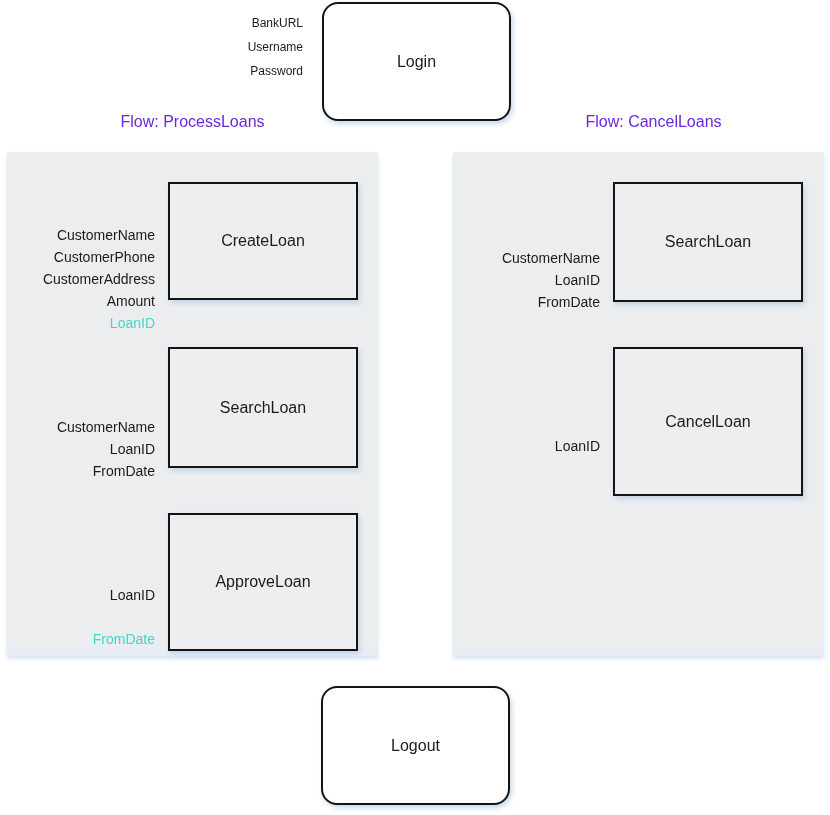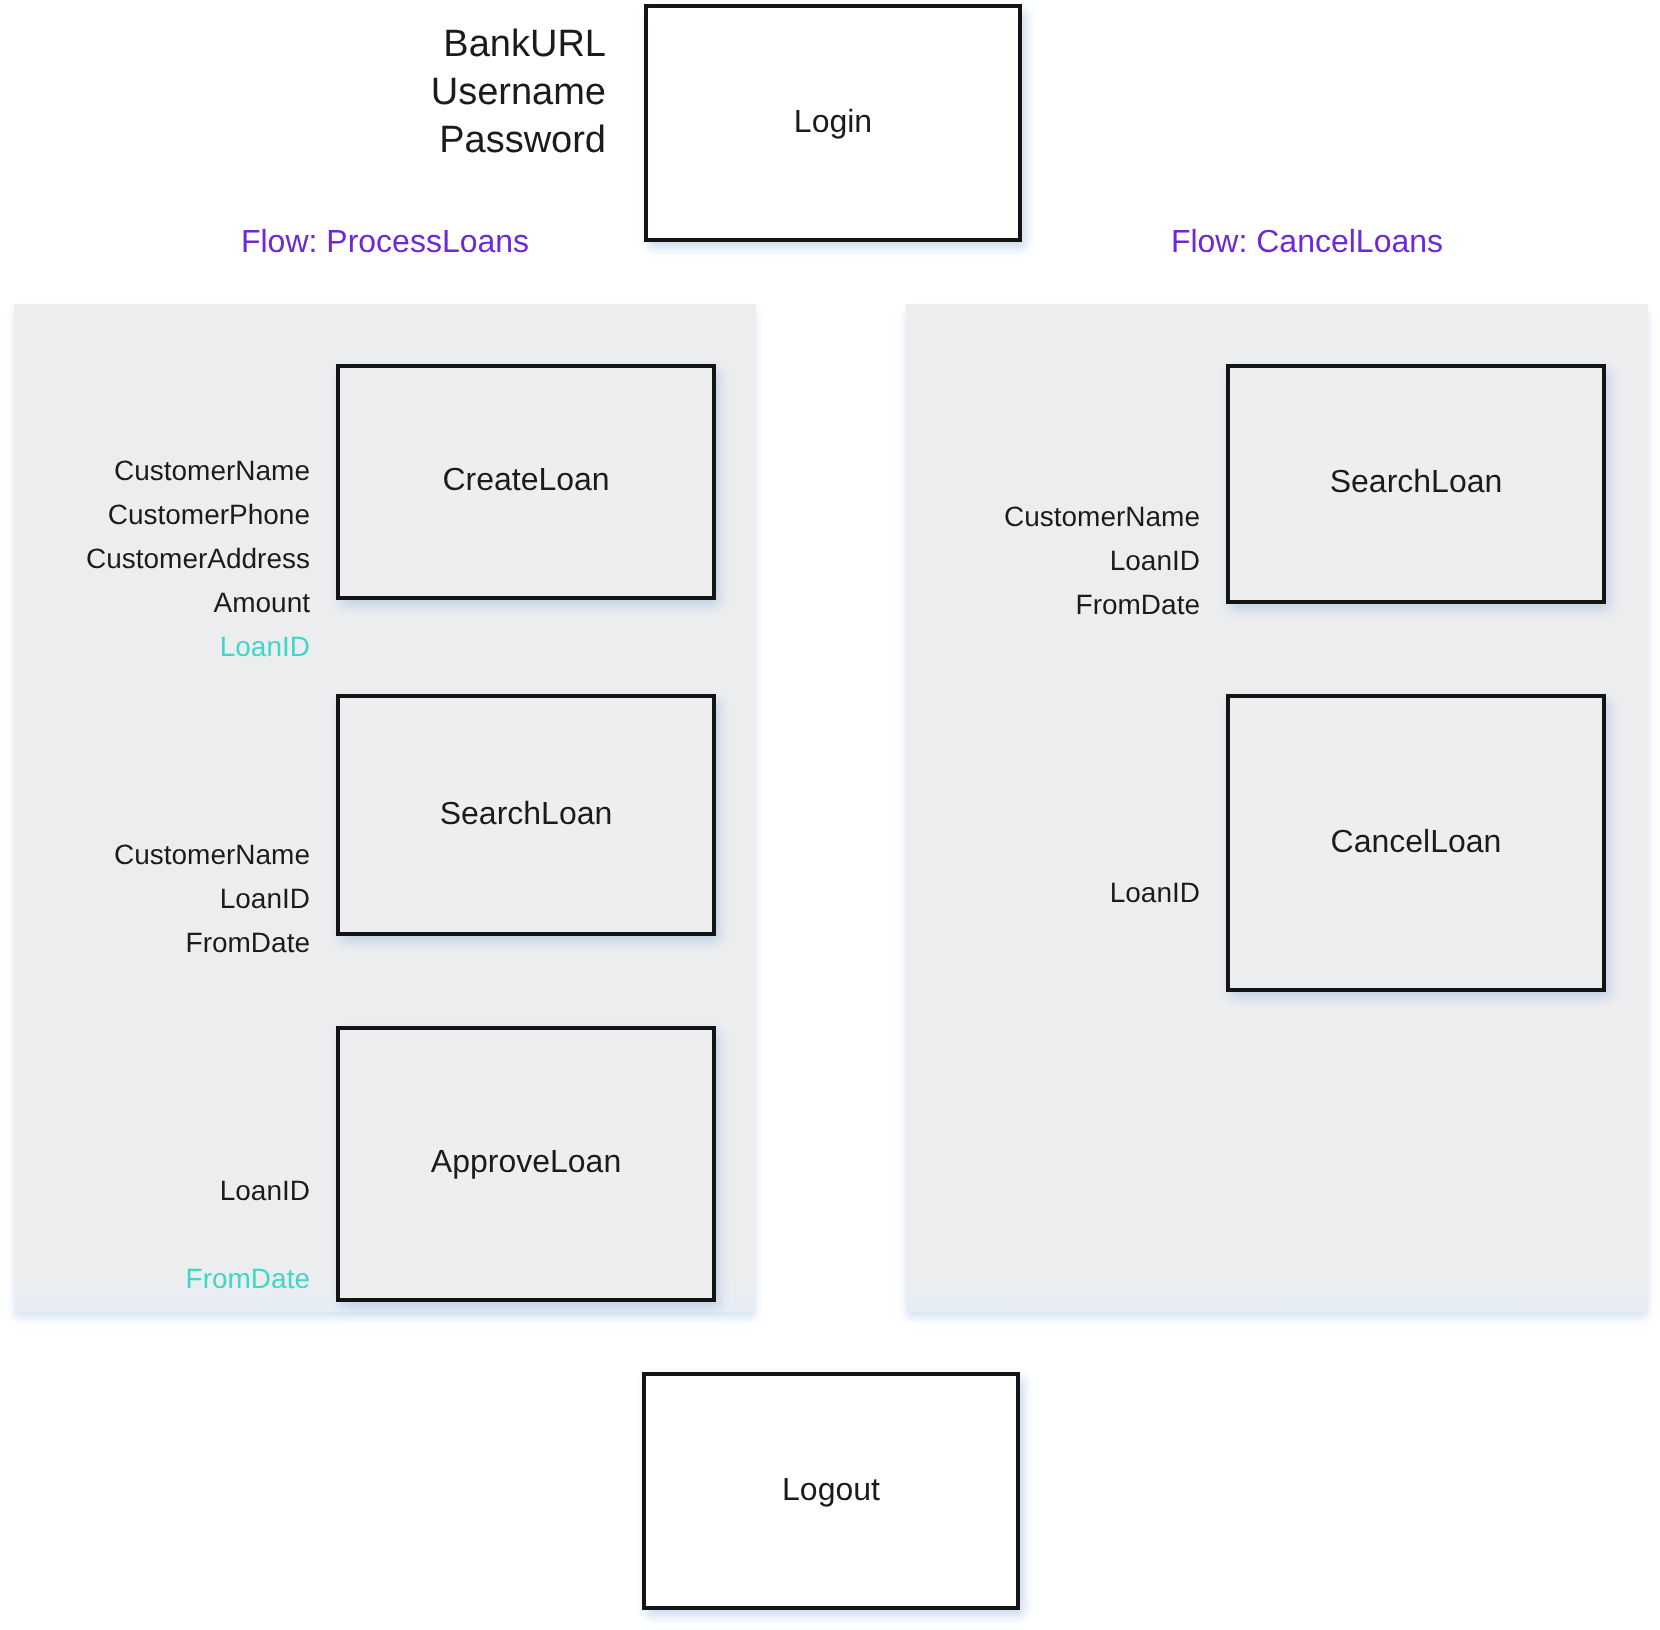--- a/index.html
+++ b/index.html
@@ -18,21 +18,21 @@
     position: absolute;
     box-sizing: border-box;
     border: 2px solid #141414;
     display: flex;
     align-items: center;
     justify-content: center;
     font-size: 16px;
     box-shadow: 2px 3px 5px rgba(173, 196, 228, 0.65);
   }
   .action-box.on-panel { background: #EDEEF0; }
-  .action-box.standalone { background: #ffffff; }
+  .action-box.standalone { background: #ffffff; border-radius: 16px; }
 
   
   .flow-panel {
     position: absolute;
     width: 371px;
     height: 504px;
     top: 152px;
     background: linear-gradient(180deg, #ECEDEF 0%, #ECEDEF 97%, #E6EDF7 100%);
     box-shadow: 0 3px 4px rgba(183, 205, 235, 0.55);
   }
@@ -60,21 +60,21 @@
     margin-top: 38px;
   }
   .param-col .out { color: #42D6C9; }
 
   .login-params {
     position: absolute;
     left: 100px;
     top: 11px;
     width: 203px;
     text-align: right;
-    font-size: 19px;
+    font-size: 12px;
     line-height: 24px;
     color: #1b1b1b;
   }
 </style>
 </head>
 <body>
 
 <div id="canvas">
 
   <div class="login-params">

